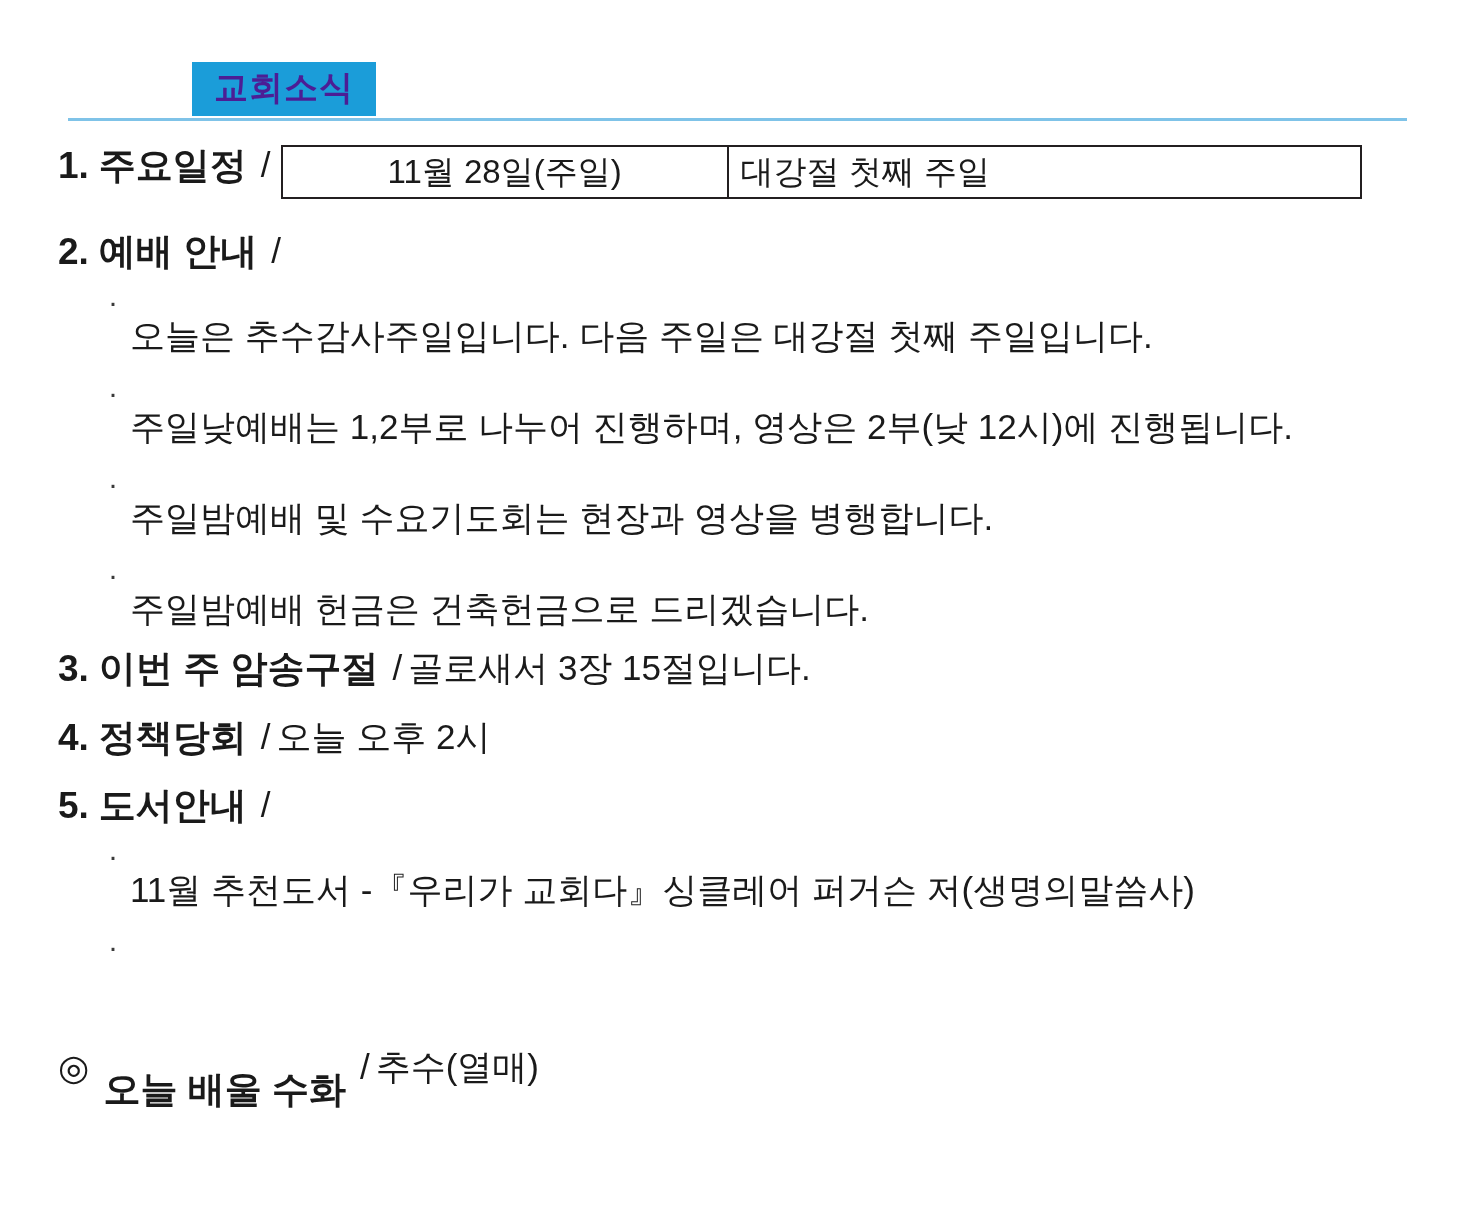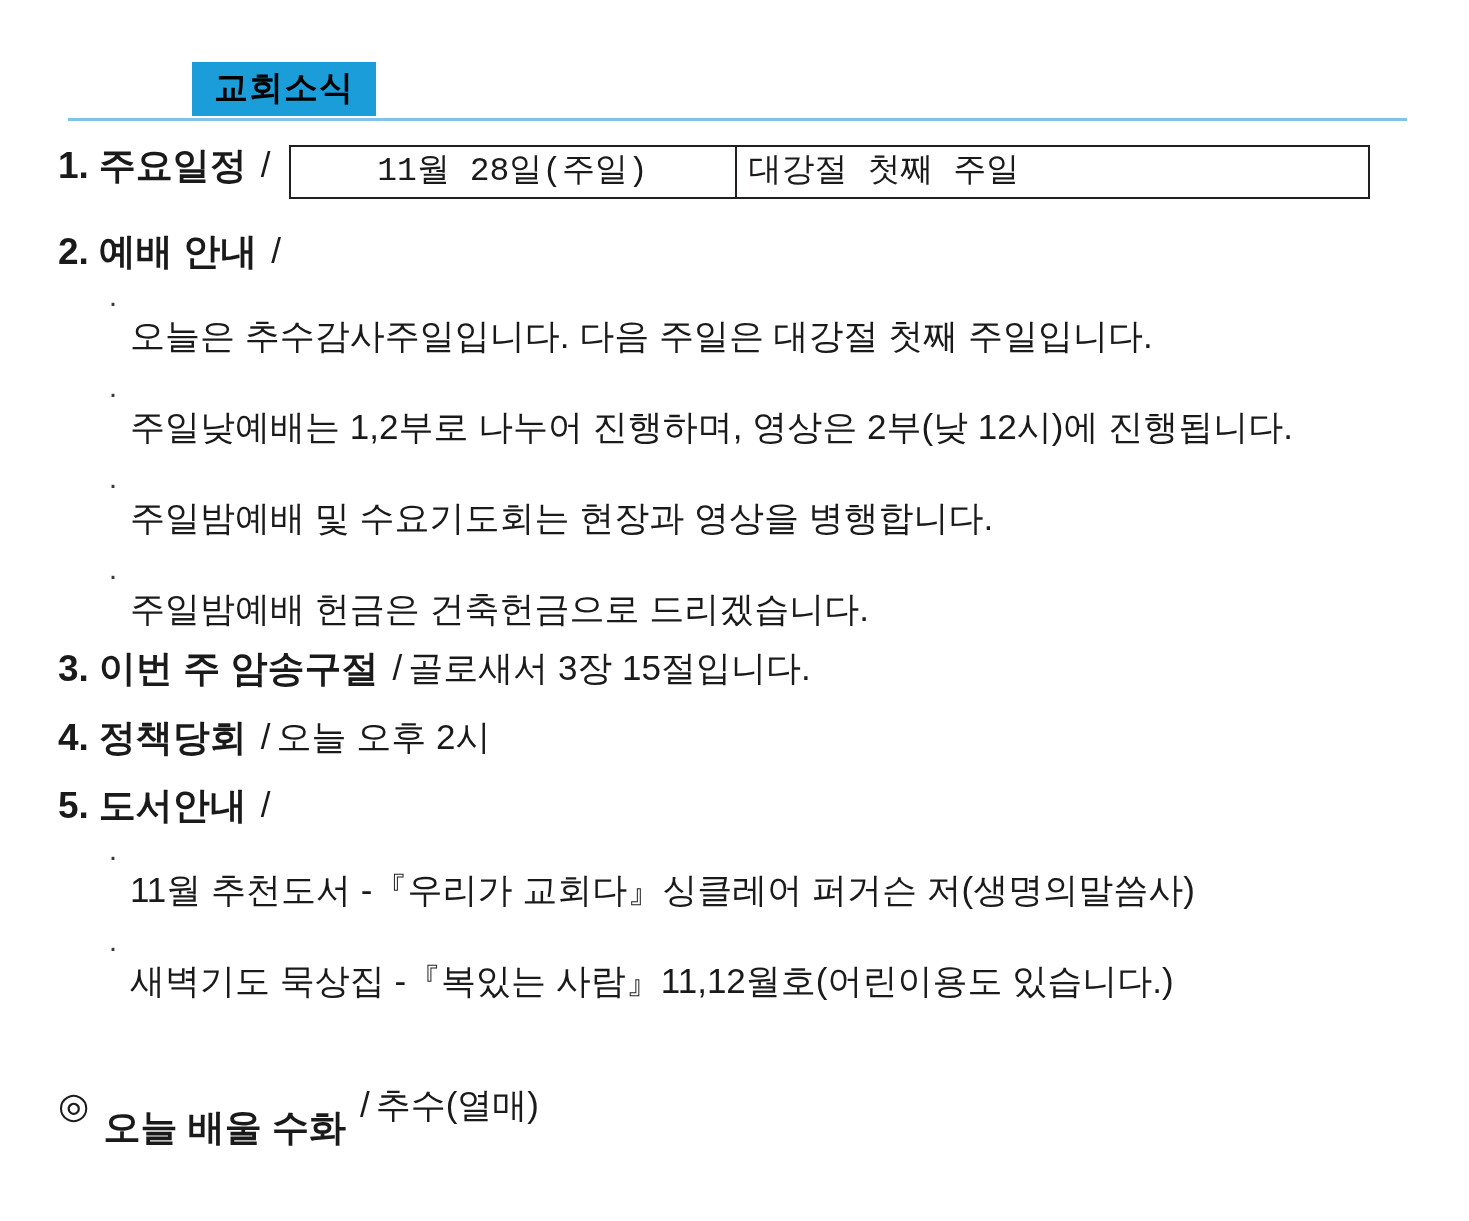--- a/index.html
+++ b/index.html
@@ -27,21 +27,21 @@
     right: 62px;
     top: 118px;
     height: 3px;
     background: #7fc3e8;
   }
   .header-tag {
     position: absolute;
     left: 192px;
     top: 62px;
     background: #1b9dd9;
-    color: #000000;
+    color: #4c1d95;
     font-size: 34px;
     font-weight: bold;
     letter-spacing: 1px;
     padding: 8px 22px 10px 22px;
     line-height: 1.05;
   }
 
   
   .content {
     padding: 18px 0 0 0;
@@ -75,24 +75,23 @@
   }
   .item-value {
     font-size: 35px;
     font-weight: normal;
     line-height: 1.25;
     text-align: right;
   }
 
   
   .schedule-wrap {
-    margin-left: 12px;
+    margin-left: 4px;
     flex: 1 1 auto;
     margin-top: 2px;
-    font-family: Liberation Mono, monospace;
   }
   table.schedule {
     border-collapse: collapse;
     width: 1081px;
     table-layout: fixed;
   }
   table.schedule td {
     border: 2px solid #231f20;
     height: 50px;
     font-size: 33px;
@@ -225,21 +224,20 @@
     <span class="item-title">도서안내</span>
     <span class="slash">/</span>
   </div>
   <div class="bullets">
     <div class="bullet">
       <span class="bullet-dot">·</span>
       <span class="bullet-text">11월 추천도서 -『우리가 교회다』싱클레어 퍼거슨 저(생명의말씀사)</span>
     </div>
     <div class="bullet">
       <span class="bullet-dot">·</span>
-      <span class="bullet-text">새벽기도 묵상집 -『복있는 사람』11,12월호(어린이용도 있습니다.)</span>
     </div>
   </div>
 
   <div class="spacer"></div>
 
   <div class="footer-item">
     <span class="footer-mark">◎</span>
     <span class="footer-title">오늘 배울 수화</span>
     <span class="slash">/</span>
     <span class="item-value">추수(열매)</span>

